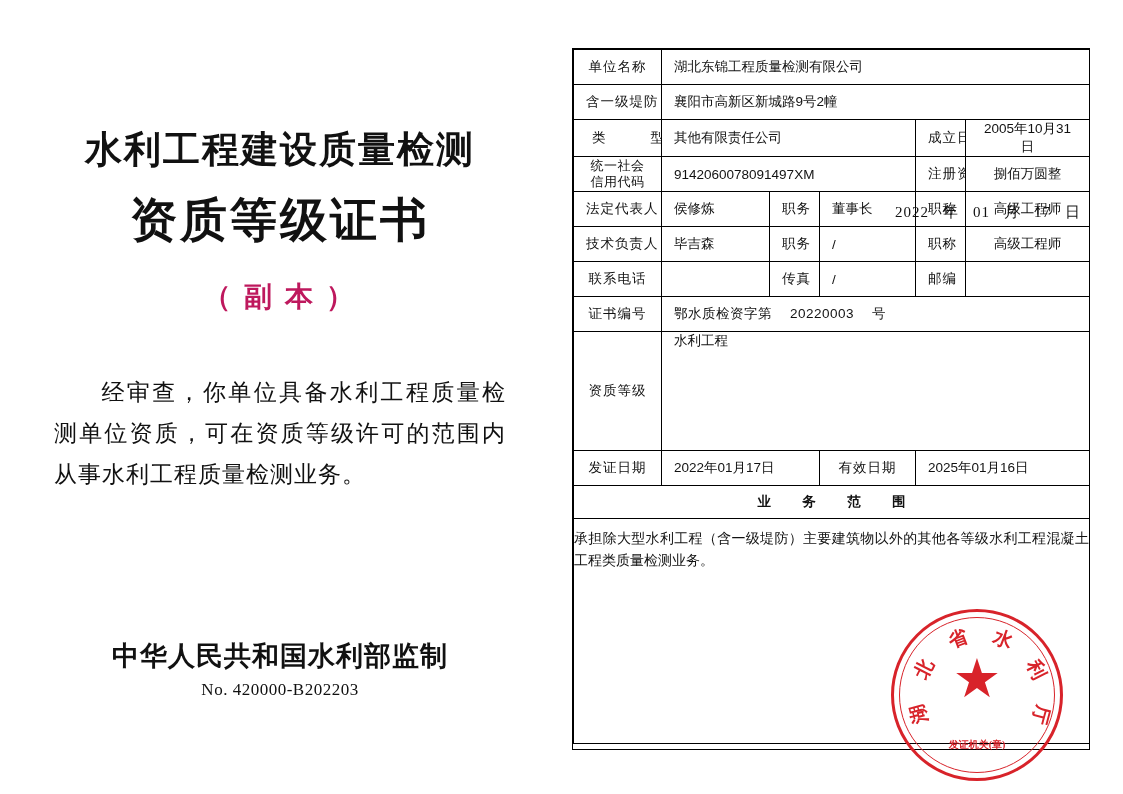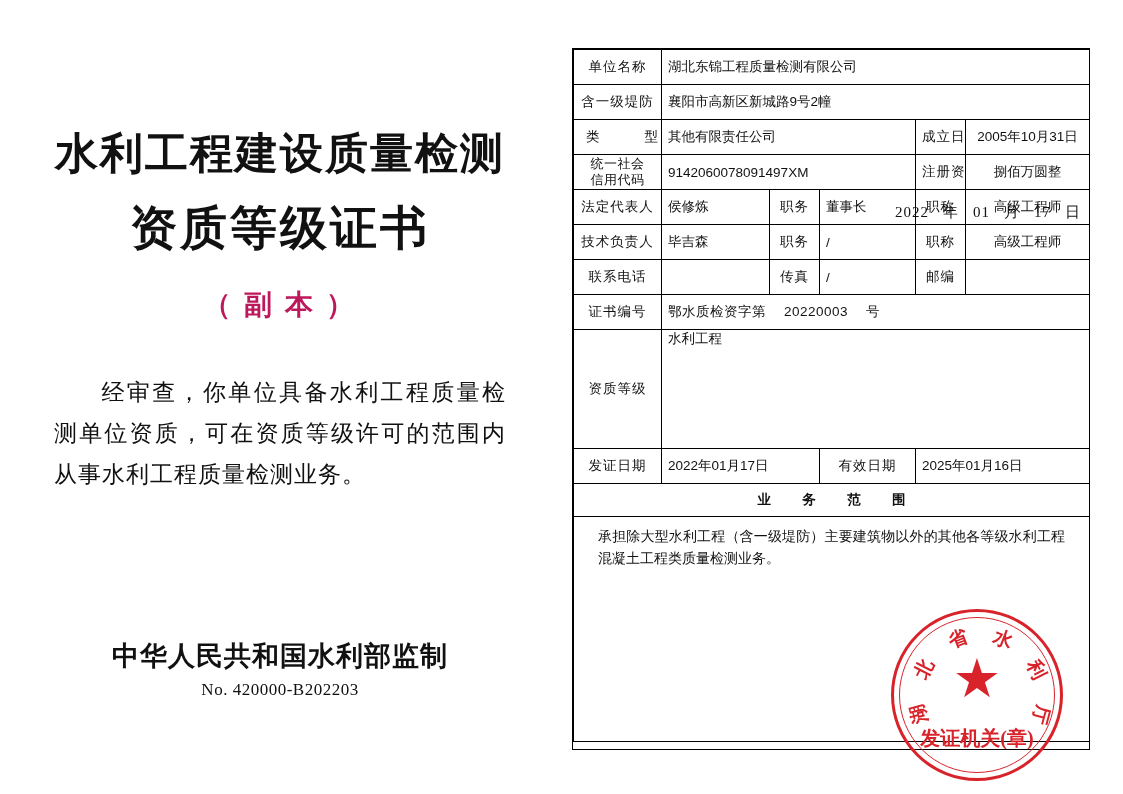--- a/index.html
+++ b/index.html
@@ -29,21 +29,21 @@
     height: 794px;
   }
   .title-block {
     position: absolute;
     left: 0;
     top: 125px;
     width: 560px;
     text-align: center;
   }
   .title-line1 {
-    font-size: 43px;
+    font-size: 37px;
     font-weight: bold;
     letter-spacing: 2px;
     font-family: "Liberation Serif", "DejaVu Serif", serif;
     color: #111;
   }
   .title-line2 {
     font-size: 47px;
     font-weight: bold;
     letter-spacing: 3px;
     margin-top: 14px;
@@ -104,21 +104,21 @@
     background: #fff;
   }
   table.cert {
     border-collapse: collapse;
     width: 100%;
     table-layout: fixed;
     font-family: "Liberation Sans", "DejaVu Sans", sans-serif;
   }
   table.cert td {
     border: 1px solid #000;
-    padding: 0 6px;
+    padding: 0 12px;
     font-size: 13.5px;
     vertical-align: middle;
     color: #111;
     height: 34px;
     overflow: hidden;
   }
   td.lbl {
     text-align: center;
     font-family: "Liberation Serif", "DejaVu Serif", serif;
     font-size: 14px;
@@ -180,21 +180,21 @@
     font-weight: bold;
     font-size: 17px;
     letter-spacing: 14px;
     text-indent: 14px;
     height: 32px !important;
   }
   .scope-body {
     height: 208px !important;
     vertical-align: top !important;
     position: relative;
-    padding: 8px 24px !important;
+    padding: 8px 0 !important;
   }
   .scope-text {
     font-size: 14px;
     line-height: 22px;
     text-align: justify;
     color: #111;
   }
 
   
   .seal {
@@ -248,21 +248,21 @@
     color: #d8232a;
     transform-origin: 0 0;
   }
   .seal-bottom {
     position: absolute;
     left: 0;
     bottom: 26px;
     width: 100%;
     text-align: center;
     font-family: "Liberation Serif", "DejaVu Serif", serif;
-    font-size: 20px;
+    font-size: 10px;
     font-weight: bold;
     color: #d8232a;
   }
   .issue-date {
     position: absolute;
     left: 322px;
     top: 154px;
     font-family: "Liberation Serif", "DejaVu Serif", serif;
     font-size: 15px;
     letter-spacing: 1px;

